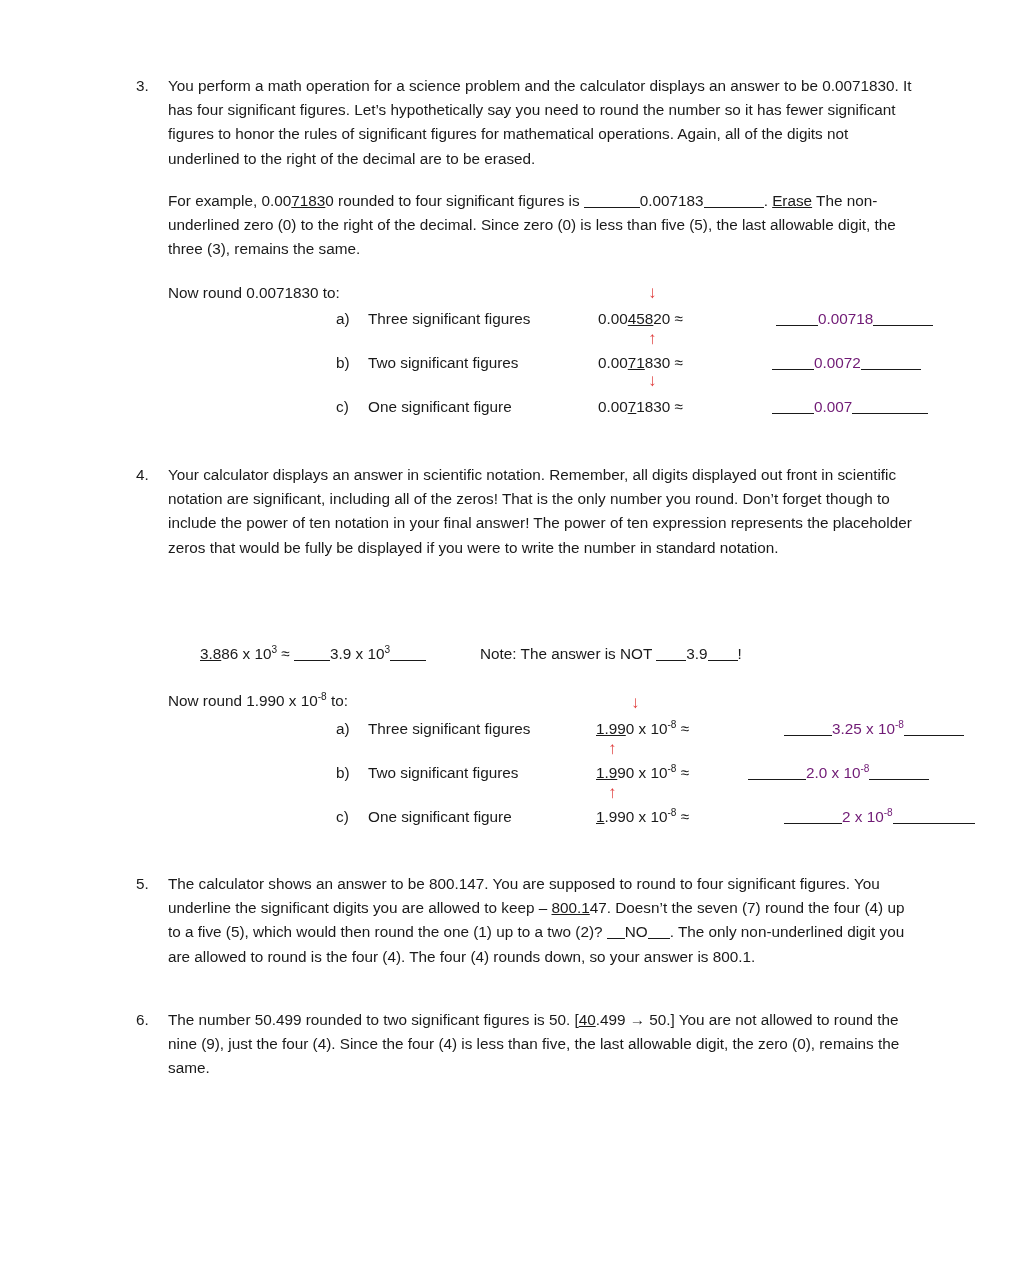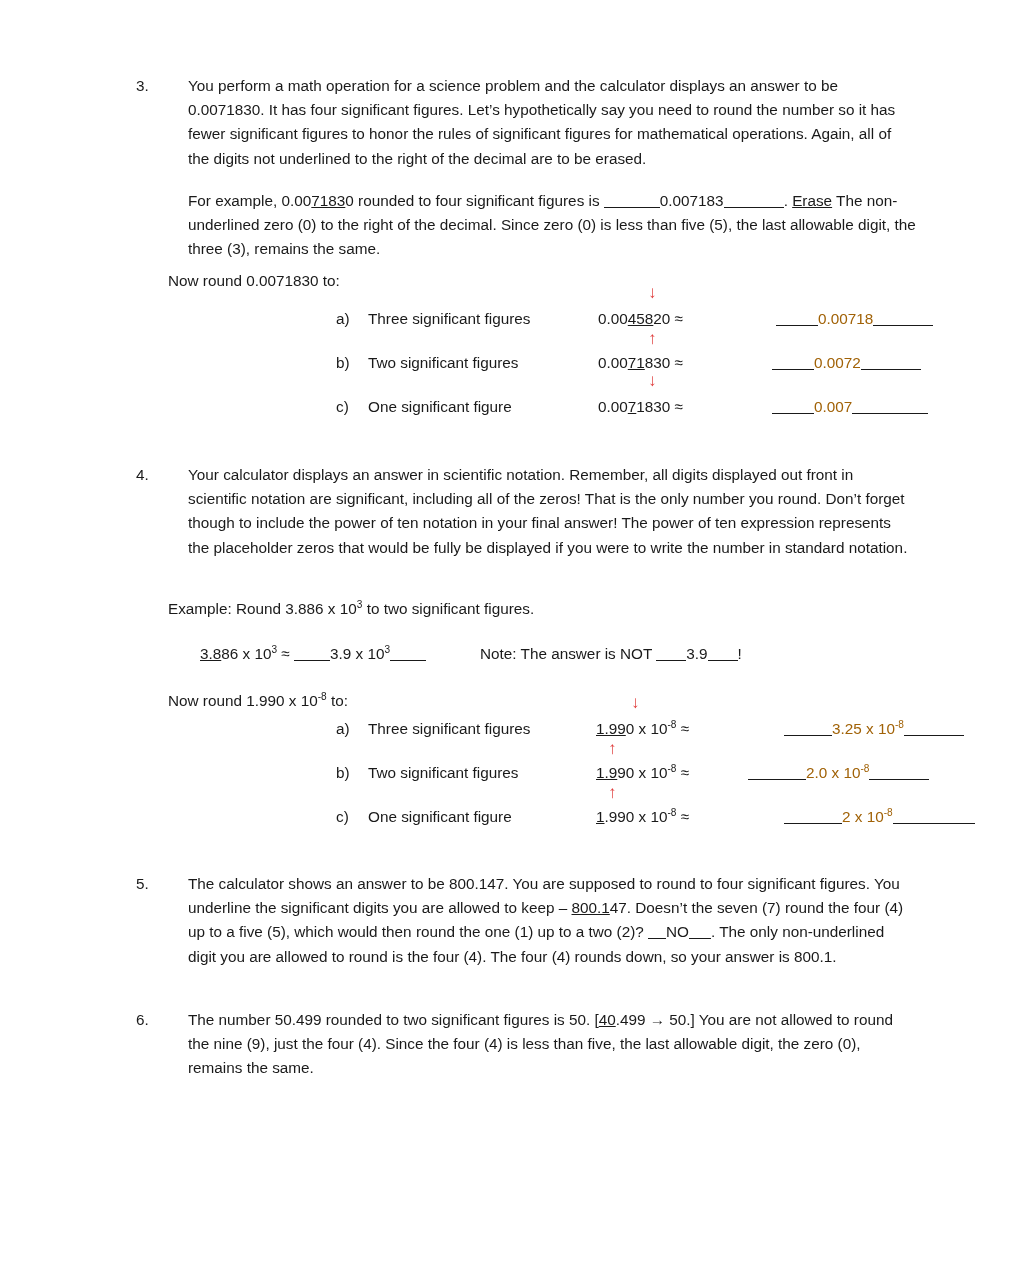--- a/index.html
+++ b/index.html
@@ -32,33 +32,33 @@
     line-height: 24.2px;
   }
   .item .num {
     position: absolute;
     left: 0;
     top: 0;
     width: 26px;
     text-align: left;
   }
   .item .body {
-    margin-left: 52px;
+    margin-left: 32px;
   }
   .para {
     margin: 0;
     font-size: 15.3px;
     line-height: 24.2px;
   }
   .para + .para {
     margin-top: 18px;
   }
 
   .u { text-decoration: underline; }
-  .red { color: #a16207; }
+  .red { color: #701a75; }
   sup { font-size: 0.66em; vertical-align: super; line-height: 0; }
 
   
   .blank {
     display: inline-block;
     border-bottom: 1.6px solid #1a1a1a;
     vertical-align: -2px;
   }
   .blank.b1 { width: 56px; }
   .blank.b2 { width: 60px; }
@@ -125,21 +125,21 @@
 <div class="page">
 
   <div class="item" style="top:74px;">
     <span class="num">3.</span>
     <div class="body">
       <p class="para">You perform a math operation for a science problem and the calculator displays an answer to be 0.0071830. It has four significant figures. Let’s hypothetically say you need to round the number so it has fewer significant figures to honor the rules of significant figures for mathematical operations. Again, all of the digits not underlined to the right of the decimal are to be erased.</p>
       <p class="para"><span>For example, 0.00</span><span class="u">7183</span><span>0 rounded to four significant figures is </span><span class="blank b1"></span><span>0.007183</span><span class="blank b2"></span><span>. </span><span class="u">Erase</span><span> The non-underlined zero (0) to the right of the decimal. Since zero (0) is less than five (5), the last allowable digit, the three (3), remains the same.</span></p>
     </div>
   </div>
 
-  <div class="lead" style="top:272px;text-align:right;">Now round 0.0071830 to:</div>
+  <div class="lead" style="top:284px;text-align:right;">Now round 0.0071830 to:</div>
 
   <div class="sublist" style="top:300px;">
 
     <div class="subrow">
       <span class="arrow" style="left:512px; top:-16px;">↓</span>
       <span class="sub-letter">a)</span>
       <span class="sub-label">Three significant figures</span>
       <span class="sub-expr"><span>0.00</span><span class="u">458</span><span>20 ≈</span></span>
       <span class="sub-answer" style="left:640px;"><span class="blank b3"></span><span class="red">0.00718</span><span class="blank b2"></span></span>
     </div>
@@ -161,21 +161,20 @@
     </div>
   </div>
 
   <div class="item" style="top:463px;">
     <span class="num">4.</span>
     <div class="body">
       <p class="para">Your calculator displays an answer in scientific notation. Remember, all digits displayed out front in scientific notation are significant, including all of the zeros! That is the only number you round. Don’t forget though to include the power of ten notation in your final answer! The power of ten expression represents the placeholder zeros that would be fully be displayed if you were to write the number in standard notation.</p>
     </div>
   </div>
 
-  <div class="exline" style="left:168px; top:600px;"><span>Example: Round 3.886 x 10</span><sup>3</sup><span> to two significant figures.</span></div>
 
   <div class="exline" style="left:200px; top:645px;"><span class="u">3.8</span><span>86 x 10</span><sup>3</sup><span> ≈ </span><span class="blank b4"></span><span>3.9 x 10</span><sup>3</sup><span class="blank b4"></span><span style="display:inline-block;width:54px;"></span><span>Note: The answer is NOT </span><span class="blank b5"></span><span>3.9</span><span class="blank b5"></span><span>!</span></div>
 
   <div class="lead" style="top:692px;"><span>Now round 1.990 x 10</span><sup>-8</sup><span> to:</span></div>
 
   <div class="sublist" style="top:710px;">
 
     <div class="subrow">
       <span class="arrow" style="left:495px; top:-16px;">↓</span>
       <span class="sub-letter">a)</span>

